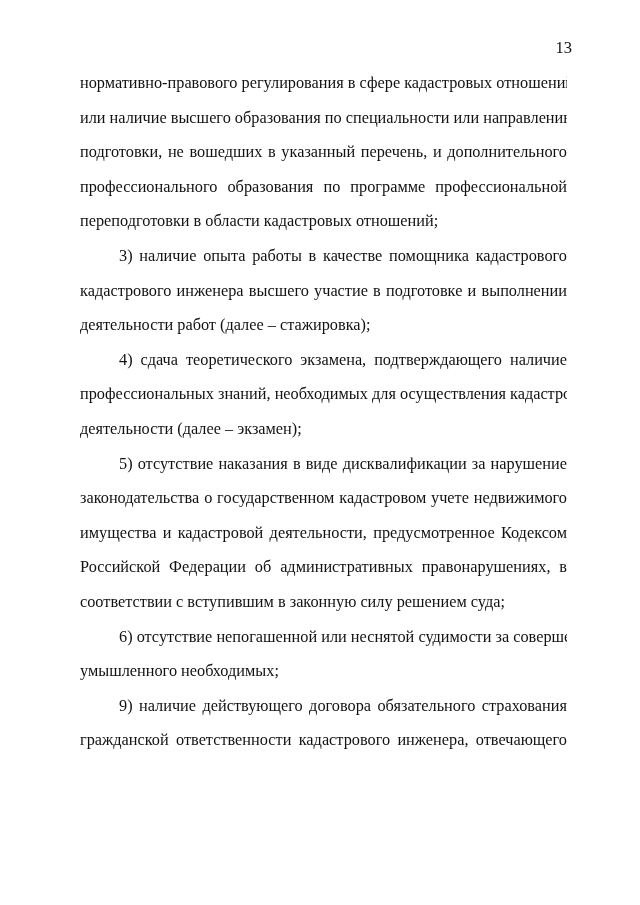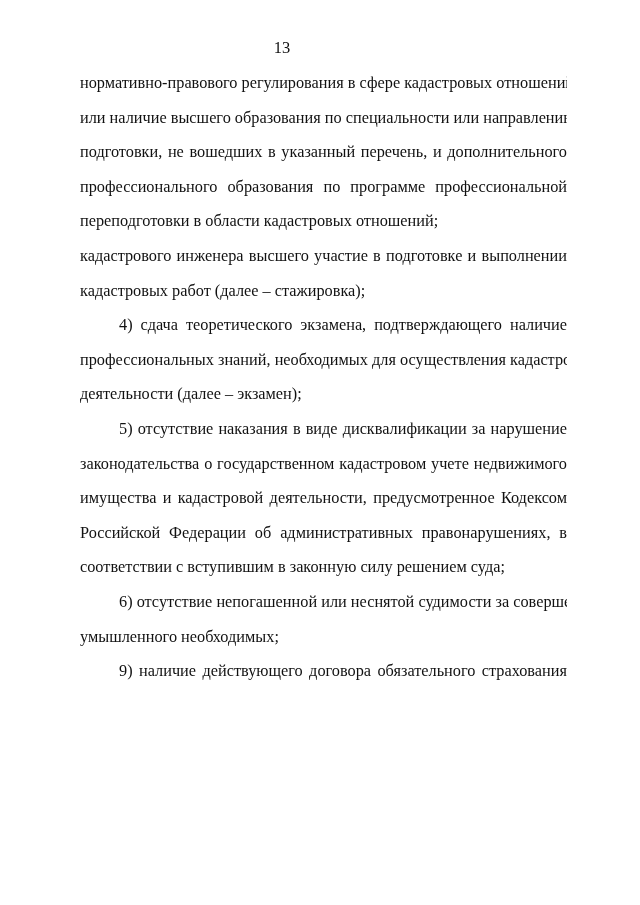--- a/index.html
+++ b/index.html
@@ -1,18 +1,18 @@
 <!DOCTYPE html>
 <html><head>
 <meta charset="utf-8">
 <style>
   html, body { margin: 0; padding: 0; background: #ffffff; }
   body { width: 640px; height: 905px; position: relative; overflow: hidden;
          font-family: "Liberation Serif", "DejaVu Serif", serif; color: #111; }
-  .page-num { position: absolute; top: 38px; left: 0; width: 564px; text-align: center;
+  .page-num { position: absolute; top: 38px; left: 8px; width: 564px; text-align: right;
               font-size: 16.5px; }
   .body-text { position: absolute; left: 80px; top: 66px; width: 487px; }
   .line { height: 34.6px; line-height: 34.6px; font-size: 16.3px; white-space: nowrap;
           text-align: justify; text-align-last: justify; overflow: hidden; }
   .line.last { text-align-last: left; }
   .line.indent { padding-left: 39px; }
 </style>
 </head>
 <body>
 
@@ -22,22 +22,23 @@
 
   <div>
     <div class="line">нормативно-правового регулирования в сфере кадастровых отношений,</div>
     <div class="line">или наличие высшего образования по специальности или направлению</div>
     <div class="line">подготовки, не вошедших в указанный перечень, и дополнительного</div>
     <div class="line">профессионального образования по программе профессиональной</div>
     <div class="line last">переподготовки в области кадастровых отношений;</div>
   </div>
 
   <div>
+    <div class="line indent">3) наличие опыта работы в качестве помощника кадастрового</div>
     <div class="line">кадастрового инженера высшего участие в подготовке и выполнении</div>
-    <div class="line last">кадастровых работ (далее – стажировка);</div>
+    <div class="line last">деятельности работ (далее – стажировка);</div>
   </div>
 
   <div>
     <div class="line indent">4) сдача теоретического экзамена, подтверждающего наличие</div>
     <div class="line">профессиональных знаний, необходимых для осуществления кадастровой</div>
     <div class="line last">деятельности (далее – экзамен);</div>
   </div>
 
   <div>
     <div class="line indent">5) отсутствие наказания в виде дисквалификации за нарушение</div>
@@ -47,14 +48,15 @@
     <div class="line last">соответствии с вступившим в законную силу решением суда;</div>
   </div>
 
   <div>
     <div class="line indent">6) отсутствие непогашенной или неснятой судимости за совершение</div>
     <div class="line last">умышленного необходимых;</div>
   </div>
 
   <div>
     <div class="line indent">9) наличие действующего договора обязательного страхования</div>
+    <div class="line">гражданской ответственности кадастрового инженера, отвечающего</div>
   </div>
 </div>
 
 </body></html>

